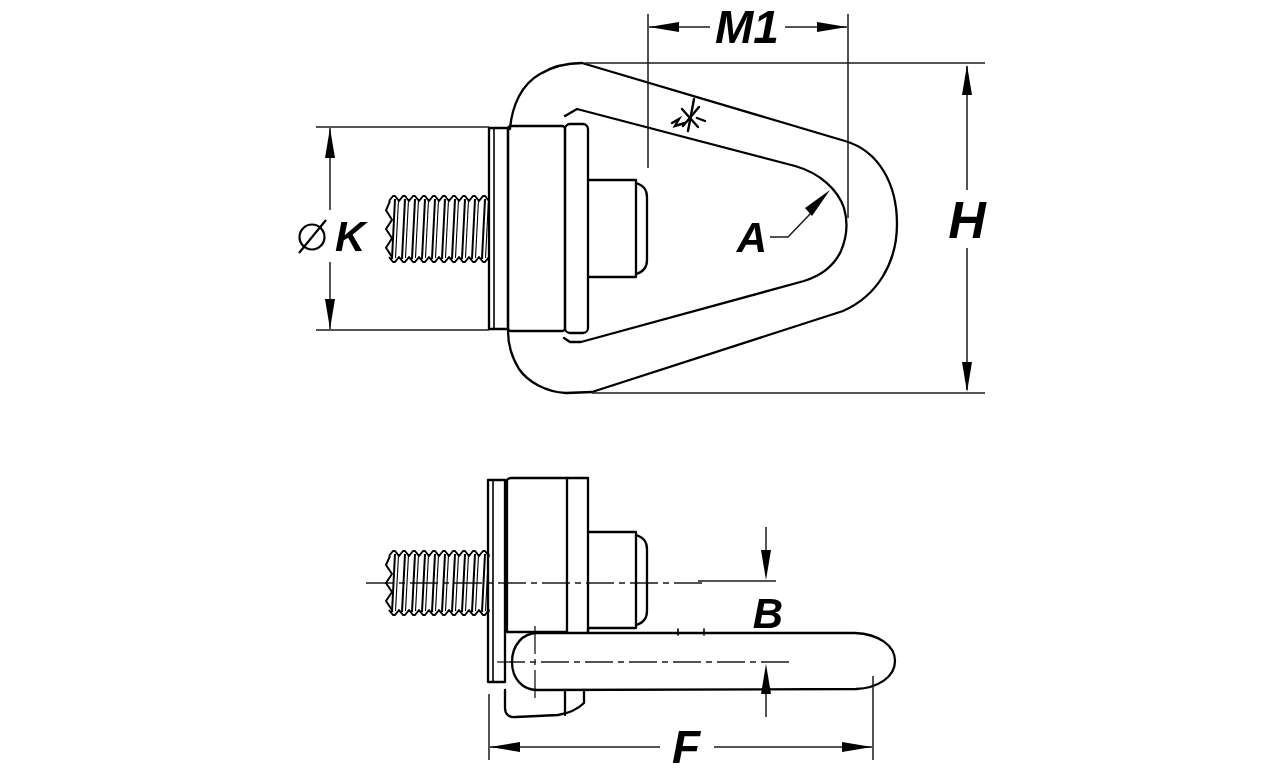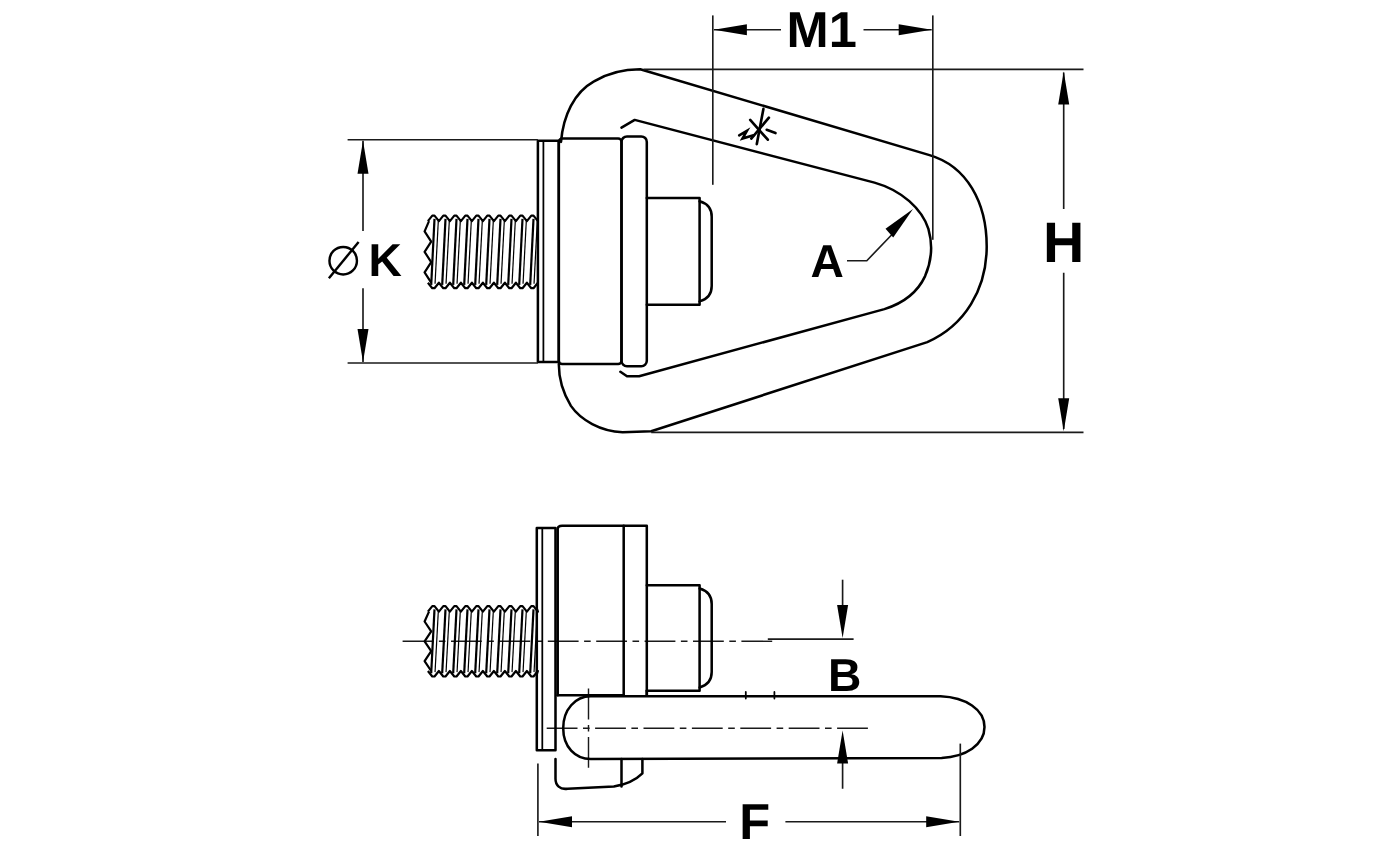--- a/index.html
+++ b/index.html
@@ -1,16 +1,16 @@
 <!DOCTYPE html>
 <html><head>
 <meta charset="utf-8">
 <style>
   html,body{margin:0;padding:0;background:#fff;}
-  .stage{width:1124px;height:775px;position:relative;background:#fff;overflow:hidden;}
+  .stage{width:1124px;height:775px;position:relative;background:#fff;overflow:hidden;font-style:italic;}
   svg text{
     font-family:"Liberation Sans", sans-serif;
     font-weight:bold;
     fill:#000;
   }
   .lbl-lg{font-size:46px;}
   .lbl-xl{font-size:52px;}
   .lbl-md{font-size:42px;}
   .part{fill:none;stroke:#000;stroke-width:2.3;stroke-linejoin:round;stroke-linecap:round;}
   .part-thin{fill:none;stroke:#000;stroke-width:1.6;stroke-linejoin:round;stroke-linecap:round;}

